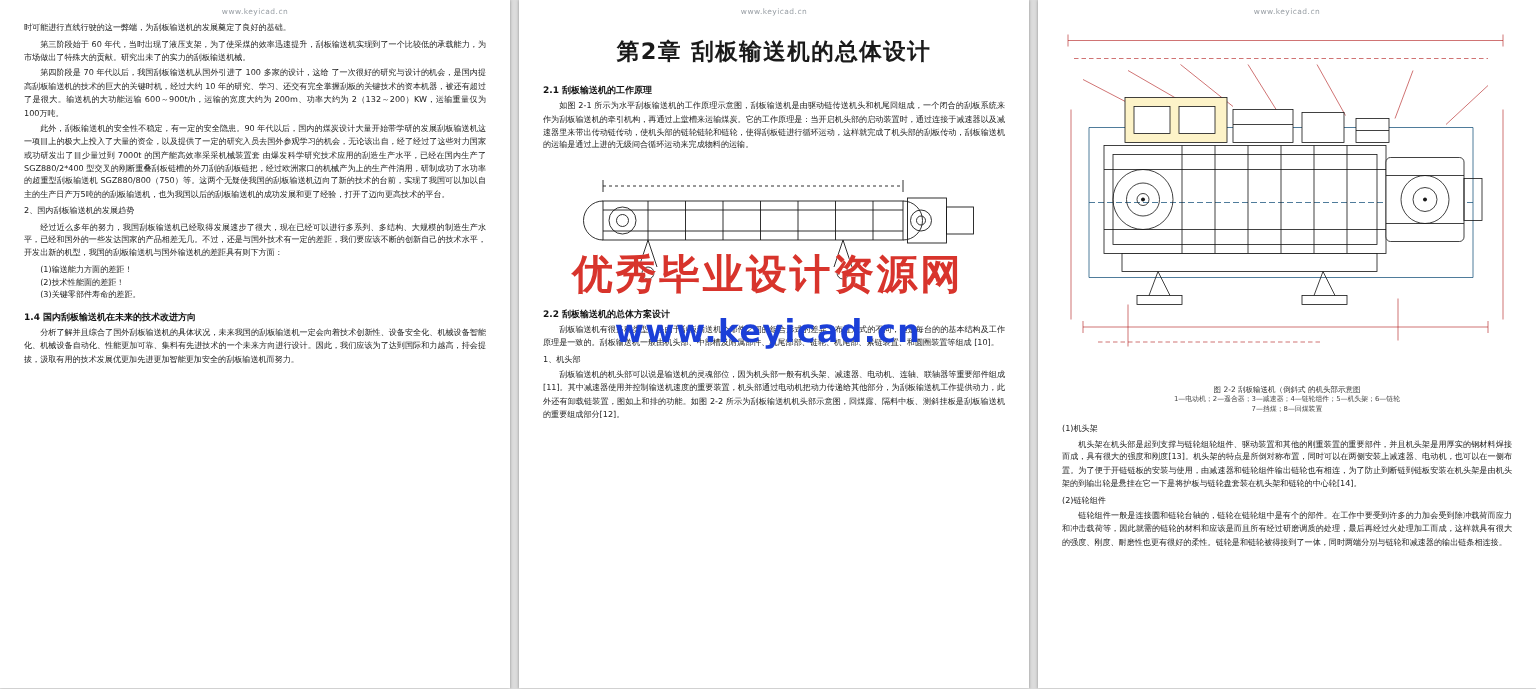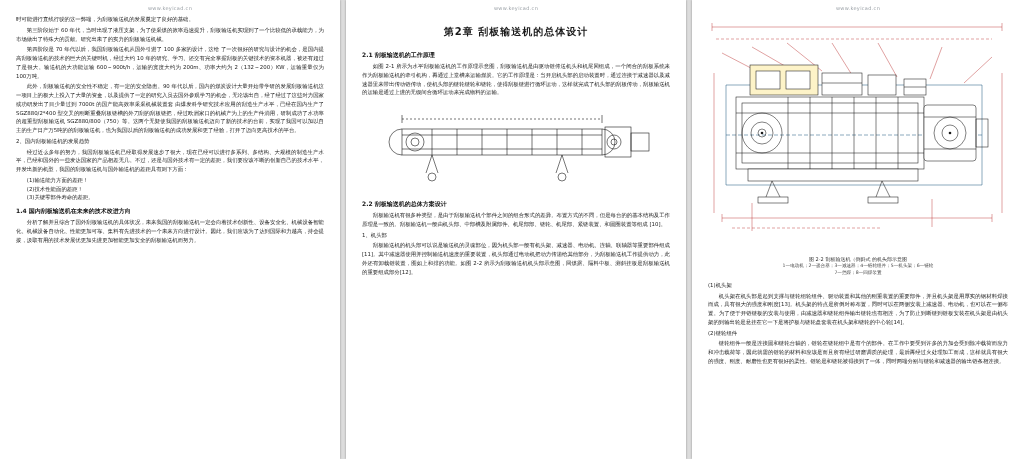--- a/index.html
+++ b/index.html
@@ -49,21 +49,21 @@
     color: #222;
   }
   .para.noind { text-indent: 0; }
   .h-sec {
     font-size: 6px;
     font-weight: bold;
     margin: 5px 0 2px 0;
     color: #111;
   }
   .h-chapter {
-    font-size: 10px;
+    font-size: 15px;
     font-weight: bold;
     text-align: center;
     margin: 10px 0 12px 0;
     letter-spacing: 1px;
   }
   .list-line {
     font-size: 5.4px;
     line-height: 1.62;
     margin: 0;
     text-indent: 10.8px;
@@ -291,14 +291,18 @@
     <div class="fig-sub">1—电动机；2—遥合器；3—减速器；4—链轮组件；5—机头架；6—链轮</div>
     <div class="fig-sub">7—挡煤；8—回煤装置</div>
     <div class="page-inner">
       <p class="para noind">(1)机头架</p>
       <p class="para">机头架在机头部是起到支撑与链轮组轮组件、驱动装置和其他的刚重装置的重要部件，并且机头架是用厚实的钢材料焊接而成，具有很大的强度和刚度[13]。机头架的特点是所倒对称布置，同时可以在两侧安装上减速器、电动机，也可以在一侧布置。为了便于开链链板的安装与使用，由减速器和链轮组件输出链轮也有相连，为了防止到断链到链板安装在机头架是由机头架的到输出轮是悬挂在它一下是将护板与链轮盘套装在机头架和链轮的中心轮[14]。</p>
       <p class="para noind">(2)链轮组件</p>
       <p class="para">链轮组件一般是连接圆和链轮台轴的，链轮在链轮组中是有个的部件。在工作中要受到许多的力加会受到除冲载荷而应力和冲击载荷等，因此就需的链轮的材料和应该是而且所有经过研磨调质的处理，最后再经过火处理加工而成，这样就具有很大的强度、刚度、耐磨性也更有很好的柔性。链轮是和链轮被得接到了一体，同时两端分别与链轮和减速器的输出链条相连接。</p>
     </div>
   </div>
 
+  <div class="watermark">
+    <div class="wm-line1">优秀毕业设计资源网</div>
+    <div class="wm-line2">www.keyicad.cn</div>
+  </div>
 
 </div>
 
 </body></html>

